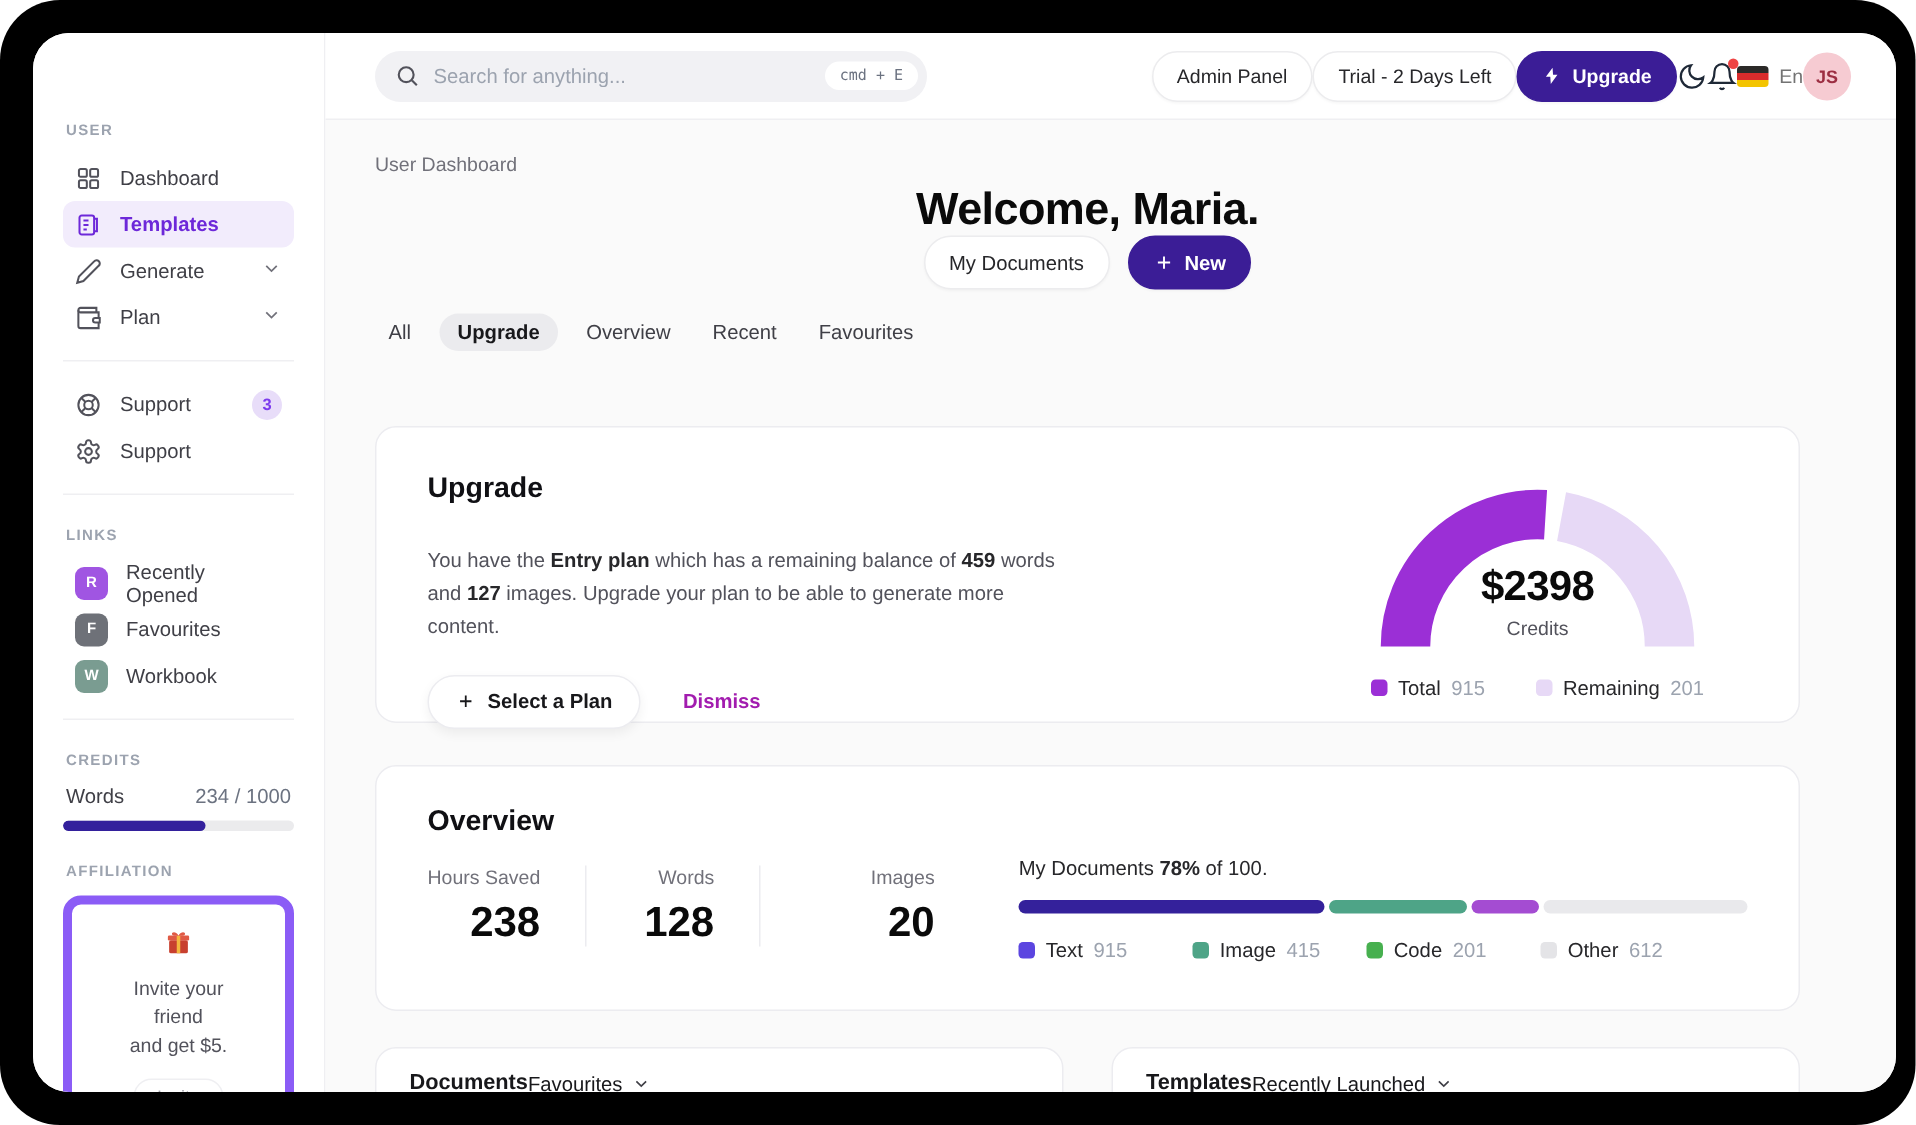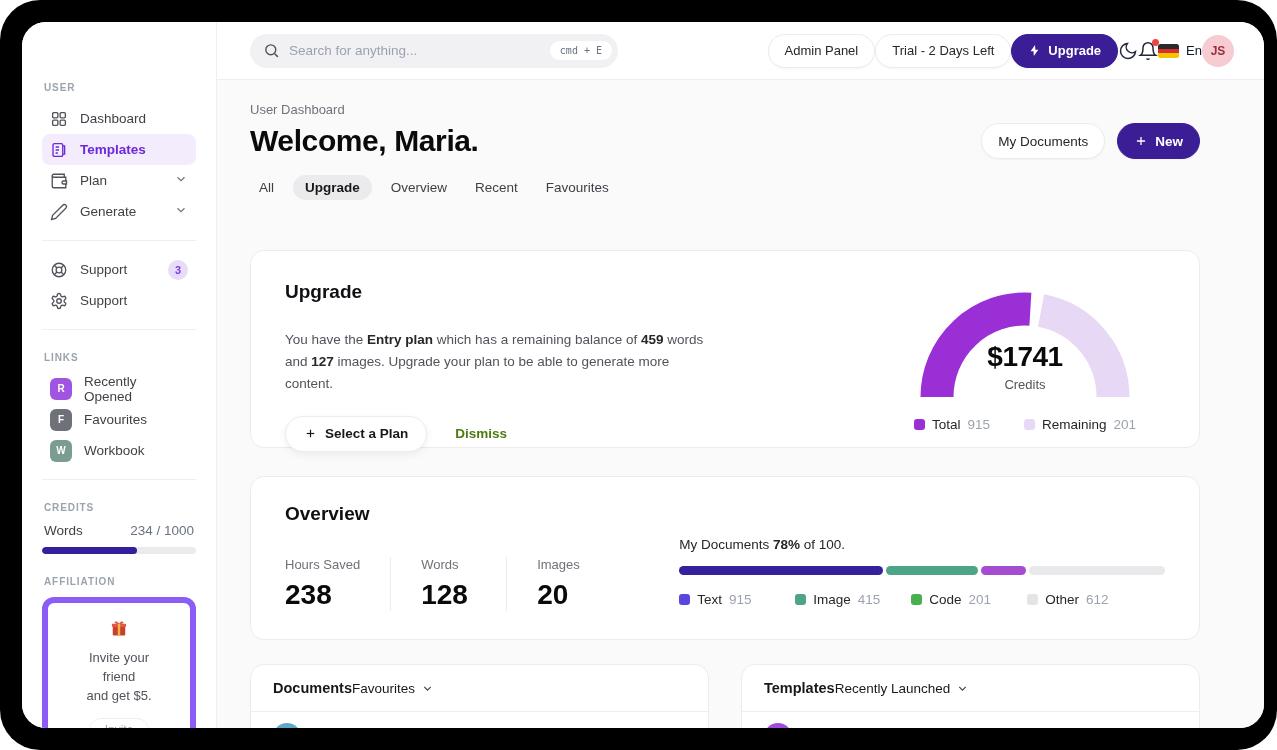--- a/index.html
+++ b/index.html
@@ -58,63 +58,63 @@
   .pill.dark { background:var(--accent,#3B1D96); color:#fff; border-color:var(--accent,#3B1D96);
     font-weight:600; }
   .icon-btn { background:none; border:none; cursor:pointer; display:flex; align-items:center;
     position:relative; padding:0; }
   .icon-btn svg { stroke:#1F2937; }
   .bell-dot { position:absolute; top:-2px; right:-1px; width:7px; height:7px;
     border-radius:50%; background:#EF4444; }
   .lang { display:flex; align-items:center; gap:7px; cursor:pointer; }
   .flag { width:21px; height:14px; border-radius:2.5px;
     background:linear-gradient(#2B2A28 0 33%, #D92C2C 33% 66%, #F3C400 66% 100%); }
-  .lang span { font-size:13px; color:#0f172a; }
+  .lang span { font-size:13px; color:#737373; }
   .avatar { width:32px; height:32px; border-radius:50%; color:#9C2E42; font-size:12px;
     font-weight:700; display:flex; align-items:center; justify-content:center; cursor:pointer; }
 
   
   .content { flex:1; background:#FAFAFA; padding:22px 64px 0 33px; overflow:hidden; }
   .breadcrumb { font-size:13px; color:#71717A; }
-  .title-row { display:flex; align-items:center; justify-content:space-between; margin-top:6px; }
+  .title-row { display:flex; align-items:center; justify-content:space-between; margin-top:6px;flex-direction:column; }
   .page-title { font-size:30px; font-weight:800; color:#0A0A0A; letter-spacing:-.4px; }
   .title-actions { display:flex; align-items:center; gap:12px; }
   .pill.h36 { height:36px; font-size:13.5px; }
   .tabs { display:flex; align-items:center; gap:10px; margin-top:16px; }
   .tab { font-size:13.5px; color:#3F3F46; padding:5px 9px; border-radius:99px; cursor:pointer; }
   .tab.active { background:#EBEBEE; color:#18181B; font-weight:600; padding:5px 12px; }
 
   .card { background:#fff; border:1px solid #ECECF0; border-radius:14px; }
 
   
   .upgrade-card { margin-top:50px; height:198px; padding:30px 34px 0; display:flex;
     justify-content:space-between; }
   .card-title { font-size:19px; font-weight:700; color:#101014; }
   .upgrade-text { margin-top:26px; width:432px; font-size:13.5px; line-height:1.62; color:#52525B; }
   .upgrade-text b { color:#27272A; }
   .upgrade-actions { margin-top:21px; display:flex; align-items:center; gap:28px; }
   .btn-outline { height:36px; display:inline-flex; align-items:center; gap:8px; padding:0 18px;
     background:#fff; border:1px solid #ECECF0; border-radius:99px; font-size:13.5px; font-weight:600;
     color:#18181B; box-shadow:0 3px 8px rgba(0,0,0,.06); cursor:pointer; }
-  .btn-text { background:none; border:none; font-size:13.5px; font-weight:600; color:#4d7c0f;
+  .btn-text { background:none; border:none; font-size:13.5px; font-weight:600; color:#a21caf;
     cursor:pointer; font-family:inherit; }
   .gauge-wrap { width:248px; margin:4px 16px 0 0; }
   .gauge { position:relative; width:220px; height:116px; margin:0 auto; }
   .gauge-value { position:absolute; left:0; right:0; top:56px; text-align:center;
     font-size:28px; font-weight:800; color:#0A0A0A; letter-spacing:-.5px; }
   .gauge-label { position:absolute; left:0; right:0; top:92px; text-align:center;
     font-size:13px; color:#52525B; }
   .gauge-legend { display:flex; justify-content:center; gap:34px; margin-top:16px; }
   .legend-item { display:flex; align-items:center; gap:7px; font-size:13.5px; color:#27272A; }
   .legend-item .num { color:#9CA3AF; }
   .swatch { width:11px; height:11px; border-radius:3px; flex:0 0 auto; }
 
   
   .overview-card { margin-top:28px; height:164px; padding:26px 34px 0; display:flex; gap:56px; }
-  .stats { display:flex; margin-top:32px; }
+  .stats { display:flex; margin-top:18px;text-align:right; }
   .stat { padding-right:30px; margin-right:30px; border-right:1px solid #ECECF0; min-width:86px; }
   .stat:last-child { border-right:none; margin-right:0; padding-right:0; }
   .stat-label { font-size:13px; color:#71717A; }
   .stat-value { margin-top:7px; font-size:28px; font-weight:800; color:#0A0A0A; }
   .ov-right { flex:1; padding-top:34px; }
   .bar-title { font-size:13.5px; color:#27272A; }
   .bar-title b { font-weight:700; }
   .stacked-bar { margin-top:14px; display:flex; gap:3px; height:9px; }
   .bar-seg { border-radius:5px; }
   .bar-legend { display:flex; margin-top:17px; }
@@ -159,35 +159,35 @@
             <line x1="7.5" y1="8" x2="12" y2="8"></line>
             <line x1="7.5" y1="12" x2="12" y2="12"></line>
             <line x1="7.5" y1="16" x2="10.5" y2="16"></line>
             <path d="M17 6.5h2.5v11H17"></path>
           </svg>
       <span>Templates</span>
     </div>
 
     <div class="side-item">
       <svg width="18" height="18" viewBox="0 0 24 24" fill="none" stroke-width="1.8">
+            <path d="M17 3a2.85 2.83 0 1 1 4 4L7.5 20.5 2 22l1.5-5.5Z"></path>
+          </svg>
+      <span>Generate</span>
+      <span class="chev"><svg width="14" height="14" viewBox="0 0 24 24" fill="none" stroke-width="2">
+              <polyline points="6 9 12 15 18 9"></polyline>
+            </svg></span>
+    </div>
+
+    <div class="side-item">
+      <svg width="18" height="18" viewBox="0 0 24 24" fill="none" stroke-width="1.8">
             <path d="M21 12V7H5a2 2 0 0 1 0-4h14v4"></path>
             <path d="M3 5v14a2 2 0 0 0 2 2h16v-5"></path>
             <path d="M18 12a2 2 0 0 0 0 4h4v-4Z"></path>
           </svg>
       <span>Plan</span>
-      <span class="chev"><svg width="14" height="14" viewBox="0 0 24 24" fill="none" stroke-width="2">
-              <polyline points="6 9 12 15 18 9"></polyline>
-            </svg></span>
-    </div>
-
-    <div class="side-item">
-      <svg width="18" height="18" viewBox="0 0 24 24" fill="none" stroke-width="1.8">
-            <path d="M17 3a2.85 2.83 0 1 1 4 4L7.5 20.5 2 22l1.5-5.5Z"></path>
-          </svg>
-      <span>Generate</span>
       <span class="chev"><svg width="14" height="14" viewBox="0 0 24 24" fill="none" stroke-width="2">
               <polyline points="6 9 12 15 18 9"></polyline>
             </svg></span>
     </div>
 
     <div class="side-divider"></div>
 
     <div class="side-item">
       <svg width="18" height="18" viewBox="0 0 24 24" fill="none" stroke-width="1.8">
             <circle cx="12" cy="12" r="9"></circle>
@@ -332,21 +332,21 @@
             </button>
             <button class="btn-text">Dismiss</button>
           </div>
         </div>
         <div class="gauge-wrap">
           <div class="gauge">
             <svg width="220" height="116" viewBox="0 0 220 116">
                   <path d="M 22 111.99999999999999 A 88 88 0 0 1 115.37227147906741 24.16413773887571" fill="none" stroke="#9B2FD6" stroke-width="33"></path>
                   <path d="M 126.03672624330898 25.473568134371988 A 88 88 0 0 1 198 112" fill="none" stroke="#E7D9F6" stroke-width="33"></path>
                 </svg>
-            <div class="gauge-value">$1741</div>
+            <div class="gauge-value">$2398</div>
             <div class="gauge-label">Credits</div>
           </div>
           <div class="gauge-legend">
             <span class="legend-item">
               <span class="swatch" style="background: rgb(155, 47, 214);"></span>
               <span>Total</span>
               <span class="num">915</span>
             </span>
             <span class="legend-item">
               <span class="swatch" style="background: rgb(231, 217, 246);"></span>

